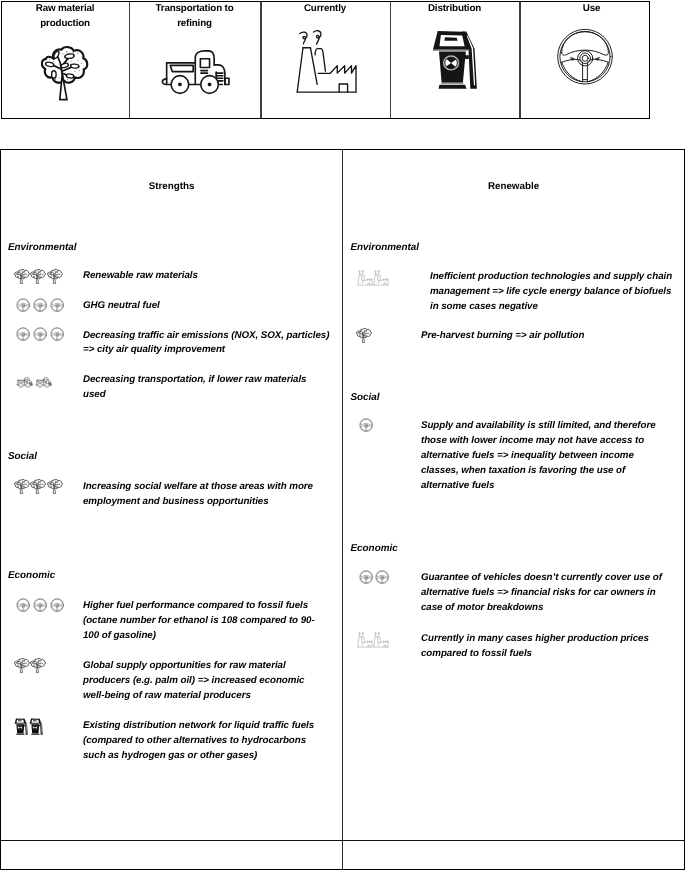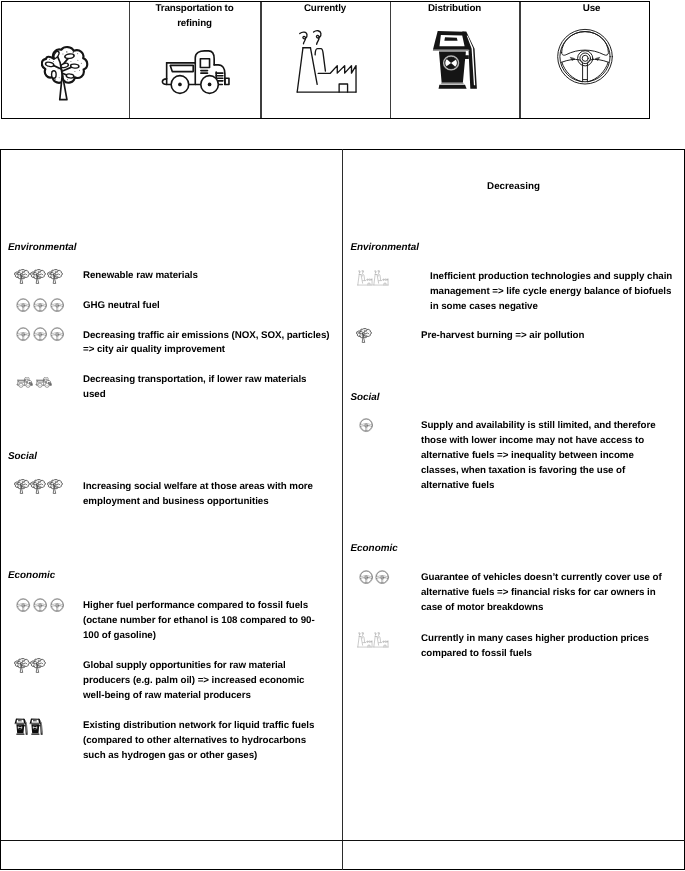--- a/index.html
+++ b/index.html
@@ -24,21 +24,21 @@
 
 .swot{position:absolute;left:0px;top:149px;width:684.6px;height:721.4px;
   border:1.5px solid #000;box-sizing:border-box;}
 .midsep{position:absolute;left:342px;top:149px;width:1.4px;height:721px;background:#2b2b2b;}
 .botsep{position:absolute;left:0.5px;top:840px;width:684px;height:1.3px;background:#111;}
 .colhead{position:absolute;text-align:center;font-weight:bold;font-size:9.8px;top:181px;}
 .sectitle{position:absolute;font-style:italic;font-weight:bold;font-size:9.9px;white-space:nowrap;line-height:14.95px;}
 .row{position:absolute;}
 .icons{display:flex;align-items:flex-start;}
 .iw{display:inline-block;}
-.txt{position:absolute;font-weight:bold;font-size:9.75px;line-height:14.95px;letter-spacing:-0.05px;}
+.txt{position:absolute;font-weight:bold;font-size:9.75px;line-height:14.95px;letter-spacing:-0.05px;font-style:italic;}
 
 .iw-tree{width:16.2px;height:15.2px;}
 .icons-tree{gap:0.7px;}
 .iw-wheel{width:14.4px;height:14.4px;}
 .icons-wheel{gap:2.3px;}
 .iw-truck{width:17.0px;height:11.1px;}
 .icons-truck{gap:1.6px;}
 .iw-factory{width:16.5px;height:16.0px;}
 .icons-factory{gap:0.0px;}
 .iw-pump{width:15.2px;height:17.2px;}
@@ -182,20 +182,21 @@
           <g fill="currentColor" stroke="none" opacity="0.72">
             <path d="M14.6 29.8L20.2 31.3L17.2 34Z"></path>
             <path d="M45.4 29.8L39.8 31.3L42.8 34Z"></path>
           </g>
         </symbol>
       </defs>
     </svg>
 
   <div class="chain">
 
+    <div class="plabel" style="left:17.6px;width:92px">Raw material production</div>
     <div class="picon pic-tree" style="left:39.5px;top:43.8px;width:48.5px;height:59.2px">
         <svg preserveAspectRatio="none" viewBox="0 0 46 55">
           <use href="#ic-tree"></use>
         </svg>
       </div>
     <div class="vsep" style="left:127.2px"></div>
     <div class="plabel" style="left:147.0px;width:92px">Transportation to refining</div>
     <div class="picon pic-truck" style="left:157.4px;top:48.0px;width:71.5px;height:46.3px">
         <svg preserveAspectRatio="none" viewBox="0 0 70 45">
           <use href="#ic-truck"></use>
@@ -221,21 +222,22 @@
         <svg preserveAspectRatio="none" viewBox="0 0 60 60">
           <use href="#ic-wheel"></use>
         </svg>
       </div>
   </div>
 
   <div class="swot"></div>
   <div class="midsep"></div>
   <div class="botsep"></div>
 
-  <div class="colhead" style="left:343px;width:341px">Decreasing</div>
+  <div class="colhead" style="left:1px;width:341px">Strengths</div>
+  <div class="colhead" style="left:343px;width:341px">Renewable</div>
 
   <div class="colbody">
       <div class="sectitle" style="left:8.0px;top:240.9px">Environmental</div>
       <div class="row" style="left:13.6px;top:268.5px">
         <div class="icons icons-tree">
           <span class="iw iw-tree">
             <svg preserveAspectRatio="none" viewBox="0 0 46 55">
               <use href="#ic-tree"></use>
             </svg>
           </span>

